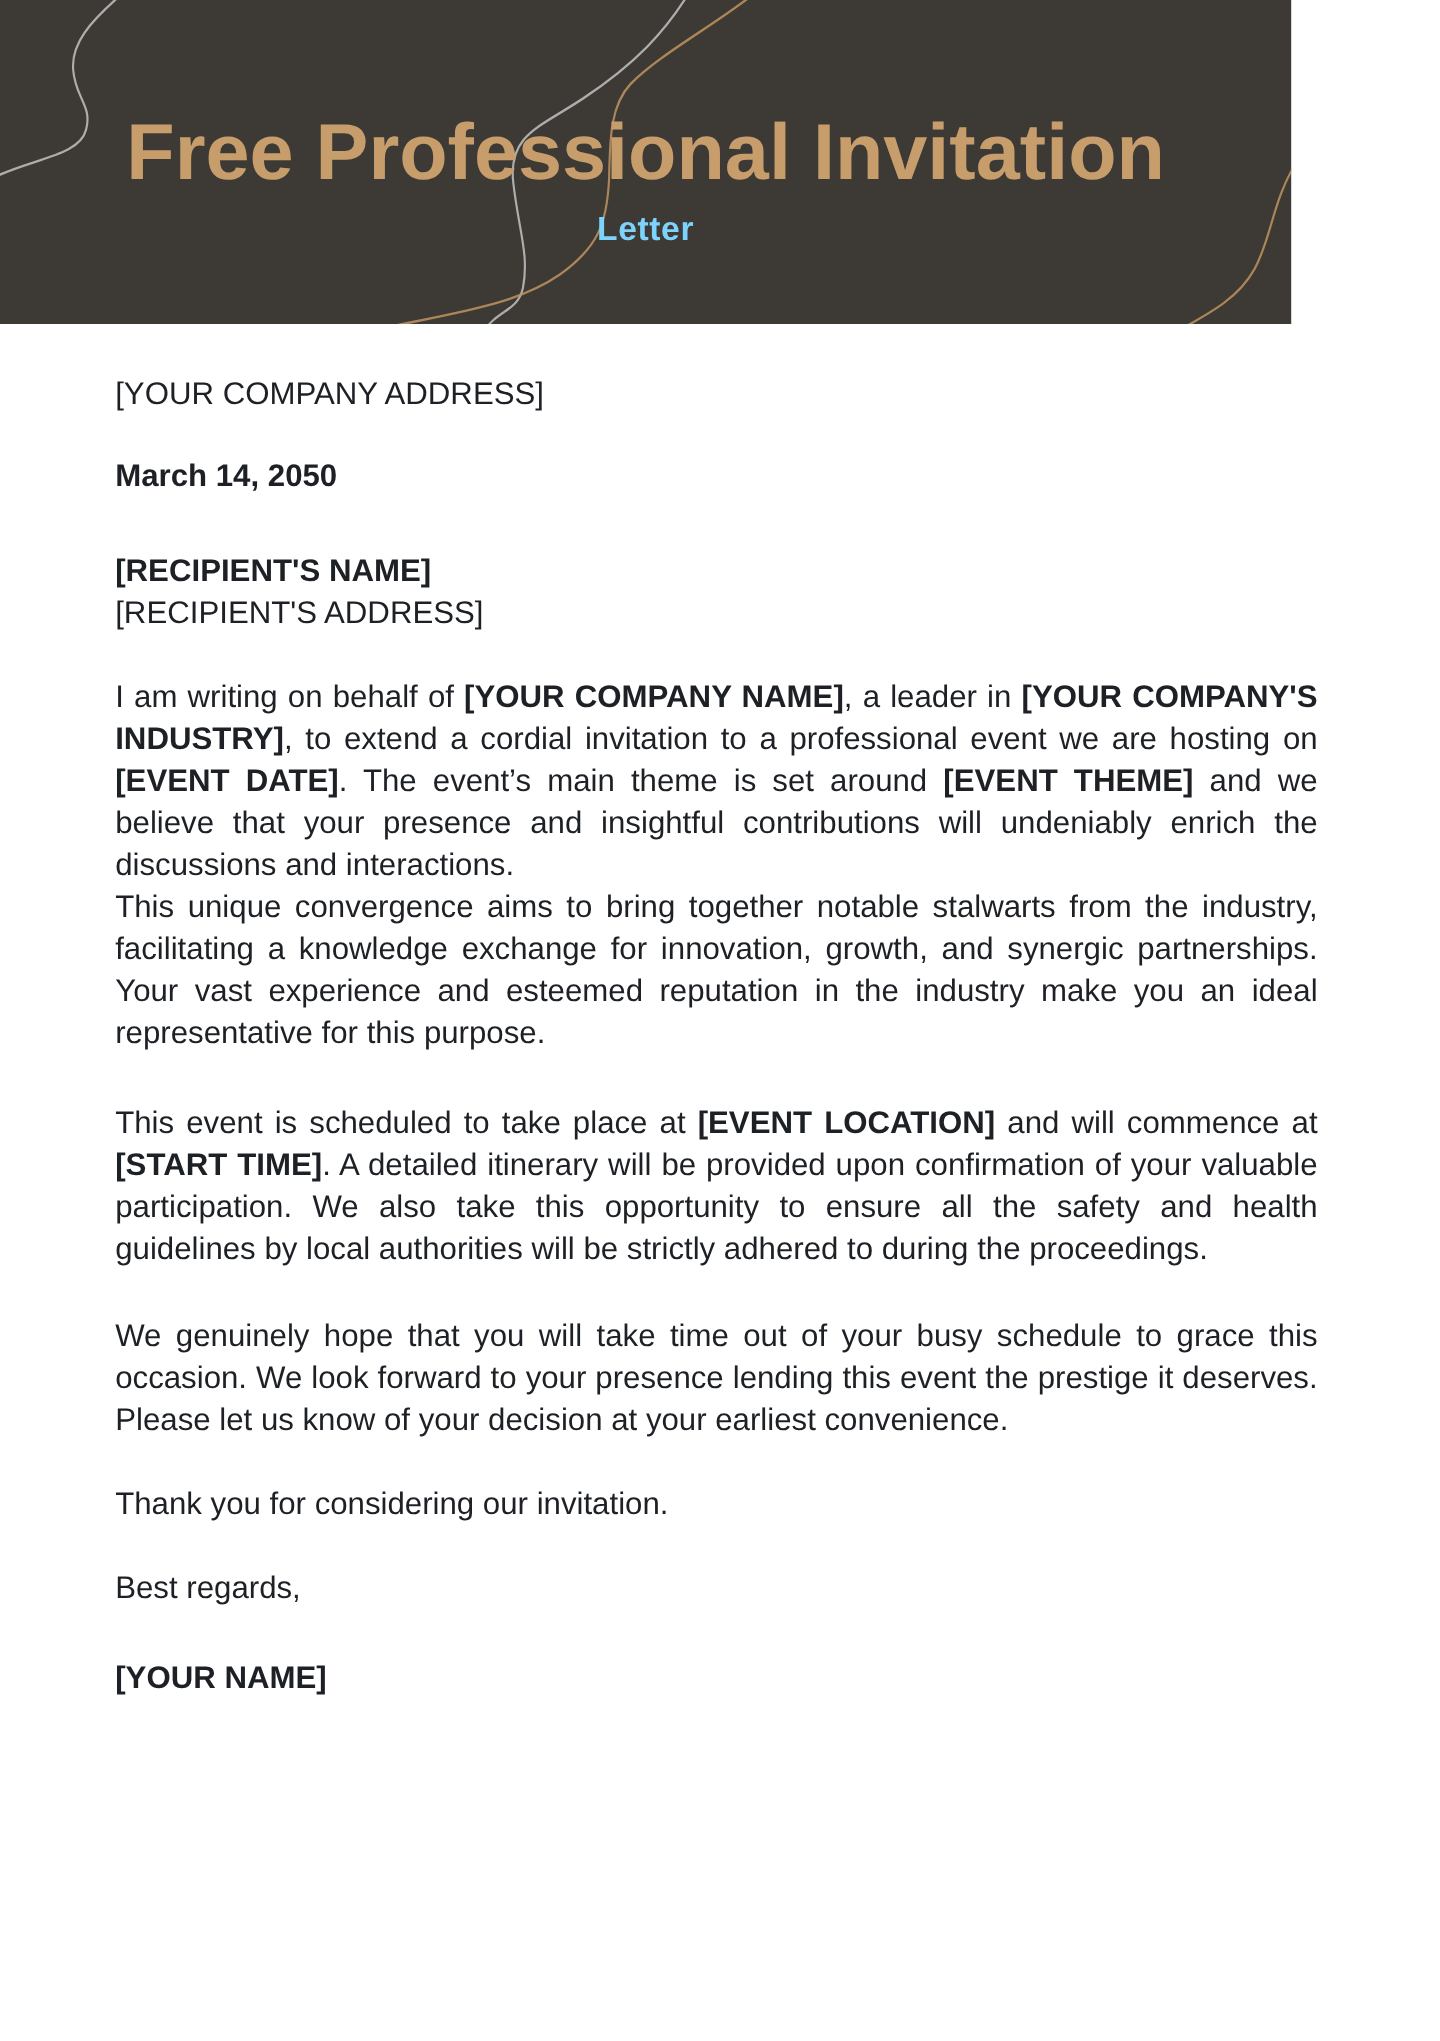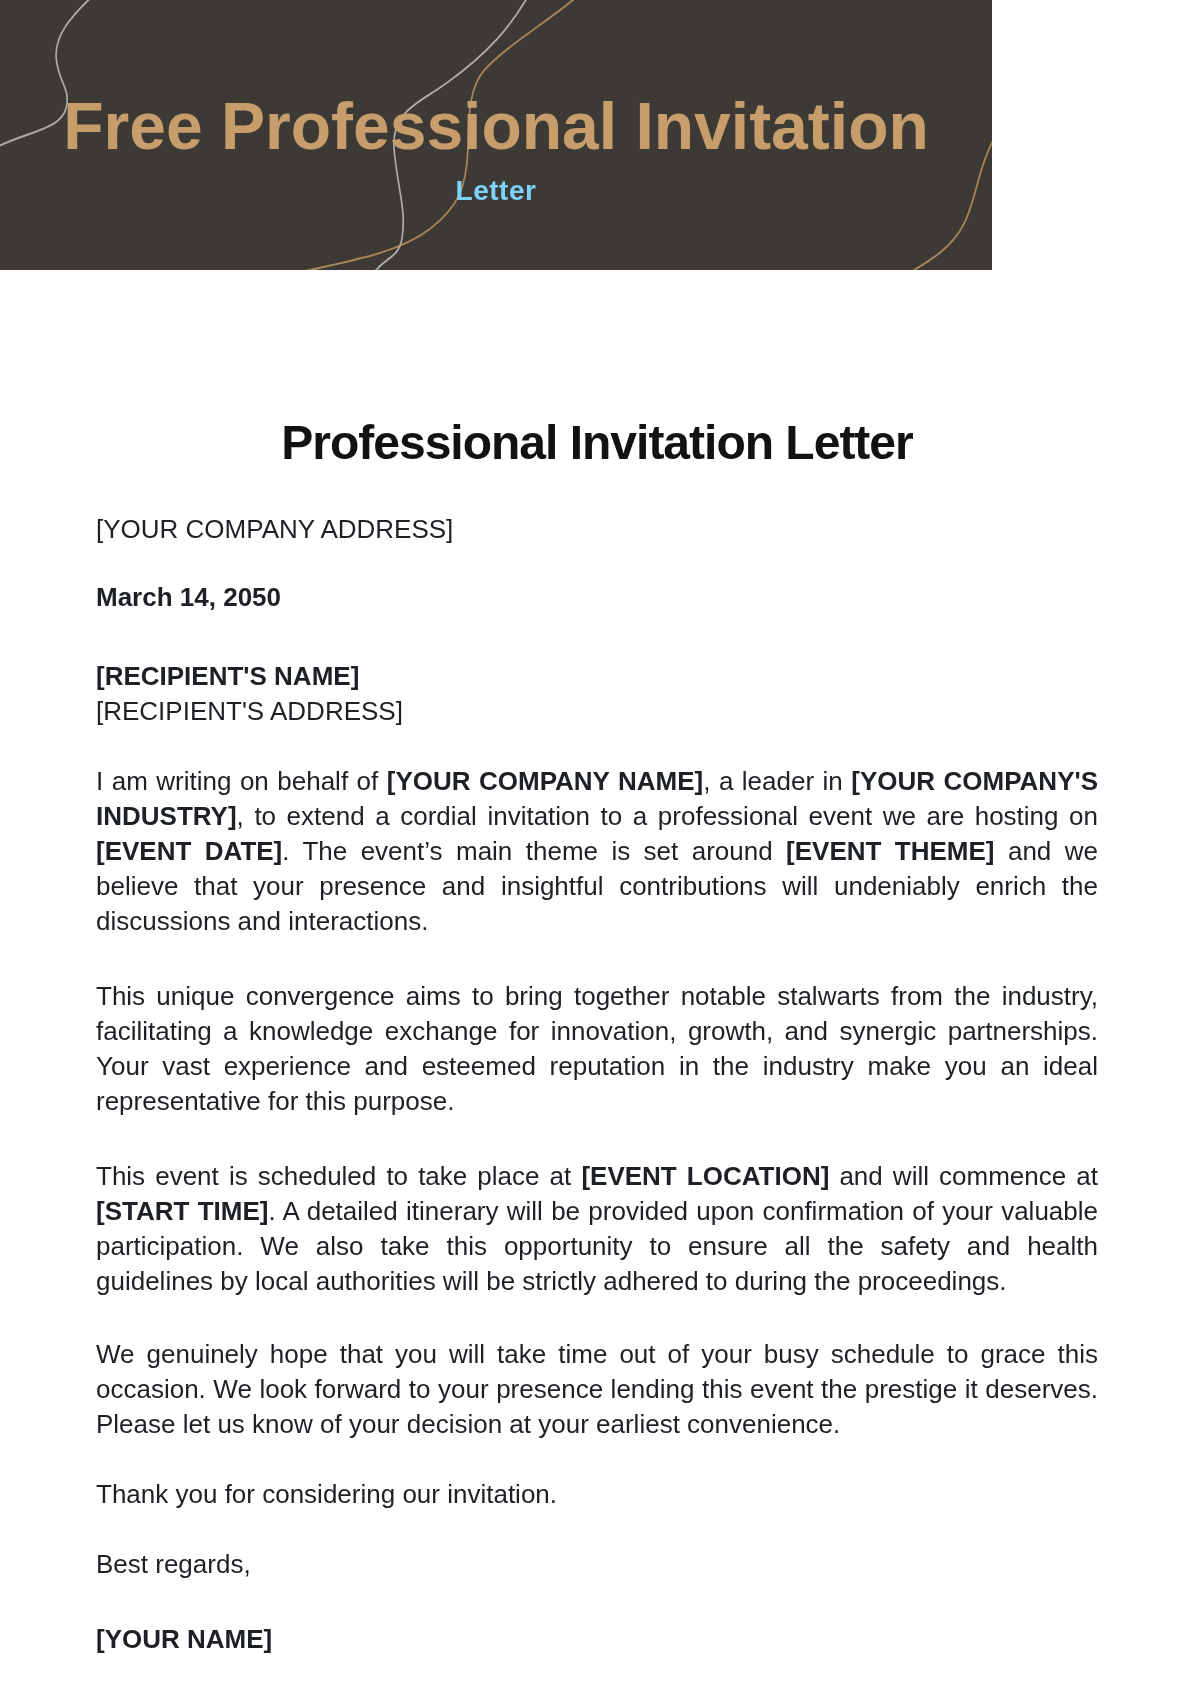--- a/index.html
+++ b/index.html
@@ -13,21 +13,21 @@
   *{margin:0;padding:0;box-sizing:border-box;}
   html,body{width:1200px;margin:0;}
   body{
     width:1200px;height:1701px;overflow:hidden;background:var(--page-bg);
     font-family:"Liberation Sans","DejaVu Sans",sans-serif;color:var(--text-dark);
   }
   .page{width:1200px;height:1701px;position:relative;overflow:hidden;background:var(--page-bg);}
 
   
   .hero{
-    position:relative;width:992px;height:270px;background:var(--header-bg);
+    position:relative;width:1076px;height:270px;background:var(--header-bg);
     overflow:hidden;text-align:center;
   }
   .hero svg.deco{position:absolute;inset:0;width:100%;height:100%;display:block;}
   .deco path{fill:none;stroke-width:2px;}
   .deco .line-white{stroke:var(--line-gray);opacity:.8;}
   .deco .line-tan{stroke:var(--line-tan);opacity:.85;}
   .hero-title{
     position:relative;margin-top:88px;line-height:76px;font-size:66px;font-weight:bold;
     color:var(--accent-tan);letter-spacing:0;white-space:nowrap;
   }
@@ -45,21 +45,21 @@
     font-size:48px;line-height:56px;font-weight:bold;letter-spacing:-1px;
     text-align:center;color:#101214;margin:145px 0 0 0;
   }
   .bold{font-weight:bold;}
   .para{text-align:justify;}
   .m-addr{margin-top:41px;}
   .m-date{margin-top:33px;}
   .m-recipient{margin-top:44px;}
   .m-salutation{margin-top:35px;}
   .m-p1{margin-top:35px;}
-  .m-p2{margin-top:40px;}
+  .m-p2{}
   .m-p3{margin-top:40px;}
   .m-p4{margin-top:38px;}
   .m-thanks{margin-top:35px;}
   .m-regards{margin-top:35px;}
   .m-signature{margin-top:40px;}
 </style>
 </head>
 <body>
 
 <div class="page">
@@ -69,21 +69,20 @@
       <path class="line-white" d="M112,-4 C84,18 66,36 68,58 C70,82 86,88 80,108 C74,130 30,132 -6,148"></path>
       <path class="line-white" d="M639,-4 C618,26 592,52 542,82 C502,106 472,112 477,152 C482,192 492,212 486,240 C481,260 462,258 450,276"></path>
       <path class="line-tan" d="M699,-4 C662,22 612,46 586,70 C566,89 567,120 566,150 C564,186 556,206 520,229 C478,255 420,261 342,276"></path>
       <path class="line-tan" d="M1206,133 C1182,168 1182,198 1166,224 C1150,250 1122,262 1086,280"></path>
     </svg>
     <div class="hero-title">Free Professional Invitation</div>
     <div class="hero-subtitle">Letter</div>
   </header>
 
   <main class="letter">
-    <h1>Professional Invitation Letter</h1>
 
     <p class="m-addr">[YOUR COMPANY ADDRESS]</p>
 
     <p class="m-date bold">March 14, 2050</p>
 
     <p class="m-recipient"><span class="bold">[RECIPIENT'S NAME]</span><br><span>[RECIPIENT'S ADDRESS]</span></p>
 
 
     <p class="para m-p1"><span>I am writing on behalf of </span><span class="bold">[YOUR COMPANY NAME]</span><span>, a leader in </span><span class="bold">[YOUR COMPANY'S INDUSTRY]</span><span>, to extend a cordial invitation to a professional event we are hosting on </span><span class="bold">[EVENT DATE]</span><span>. The event’s main theme is set around </span><span class="bold">[EVENT THEME]</span><span> and we believe that your presence and insightful contributions will undeniably enrich the discussions and interactions.</span></p>
 

